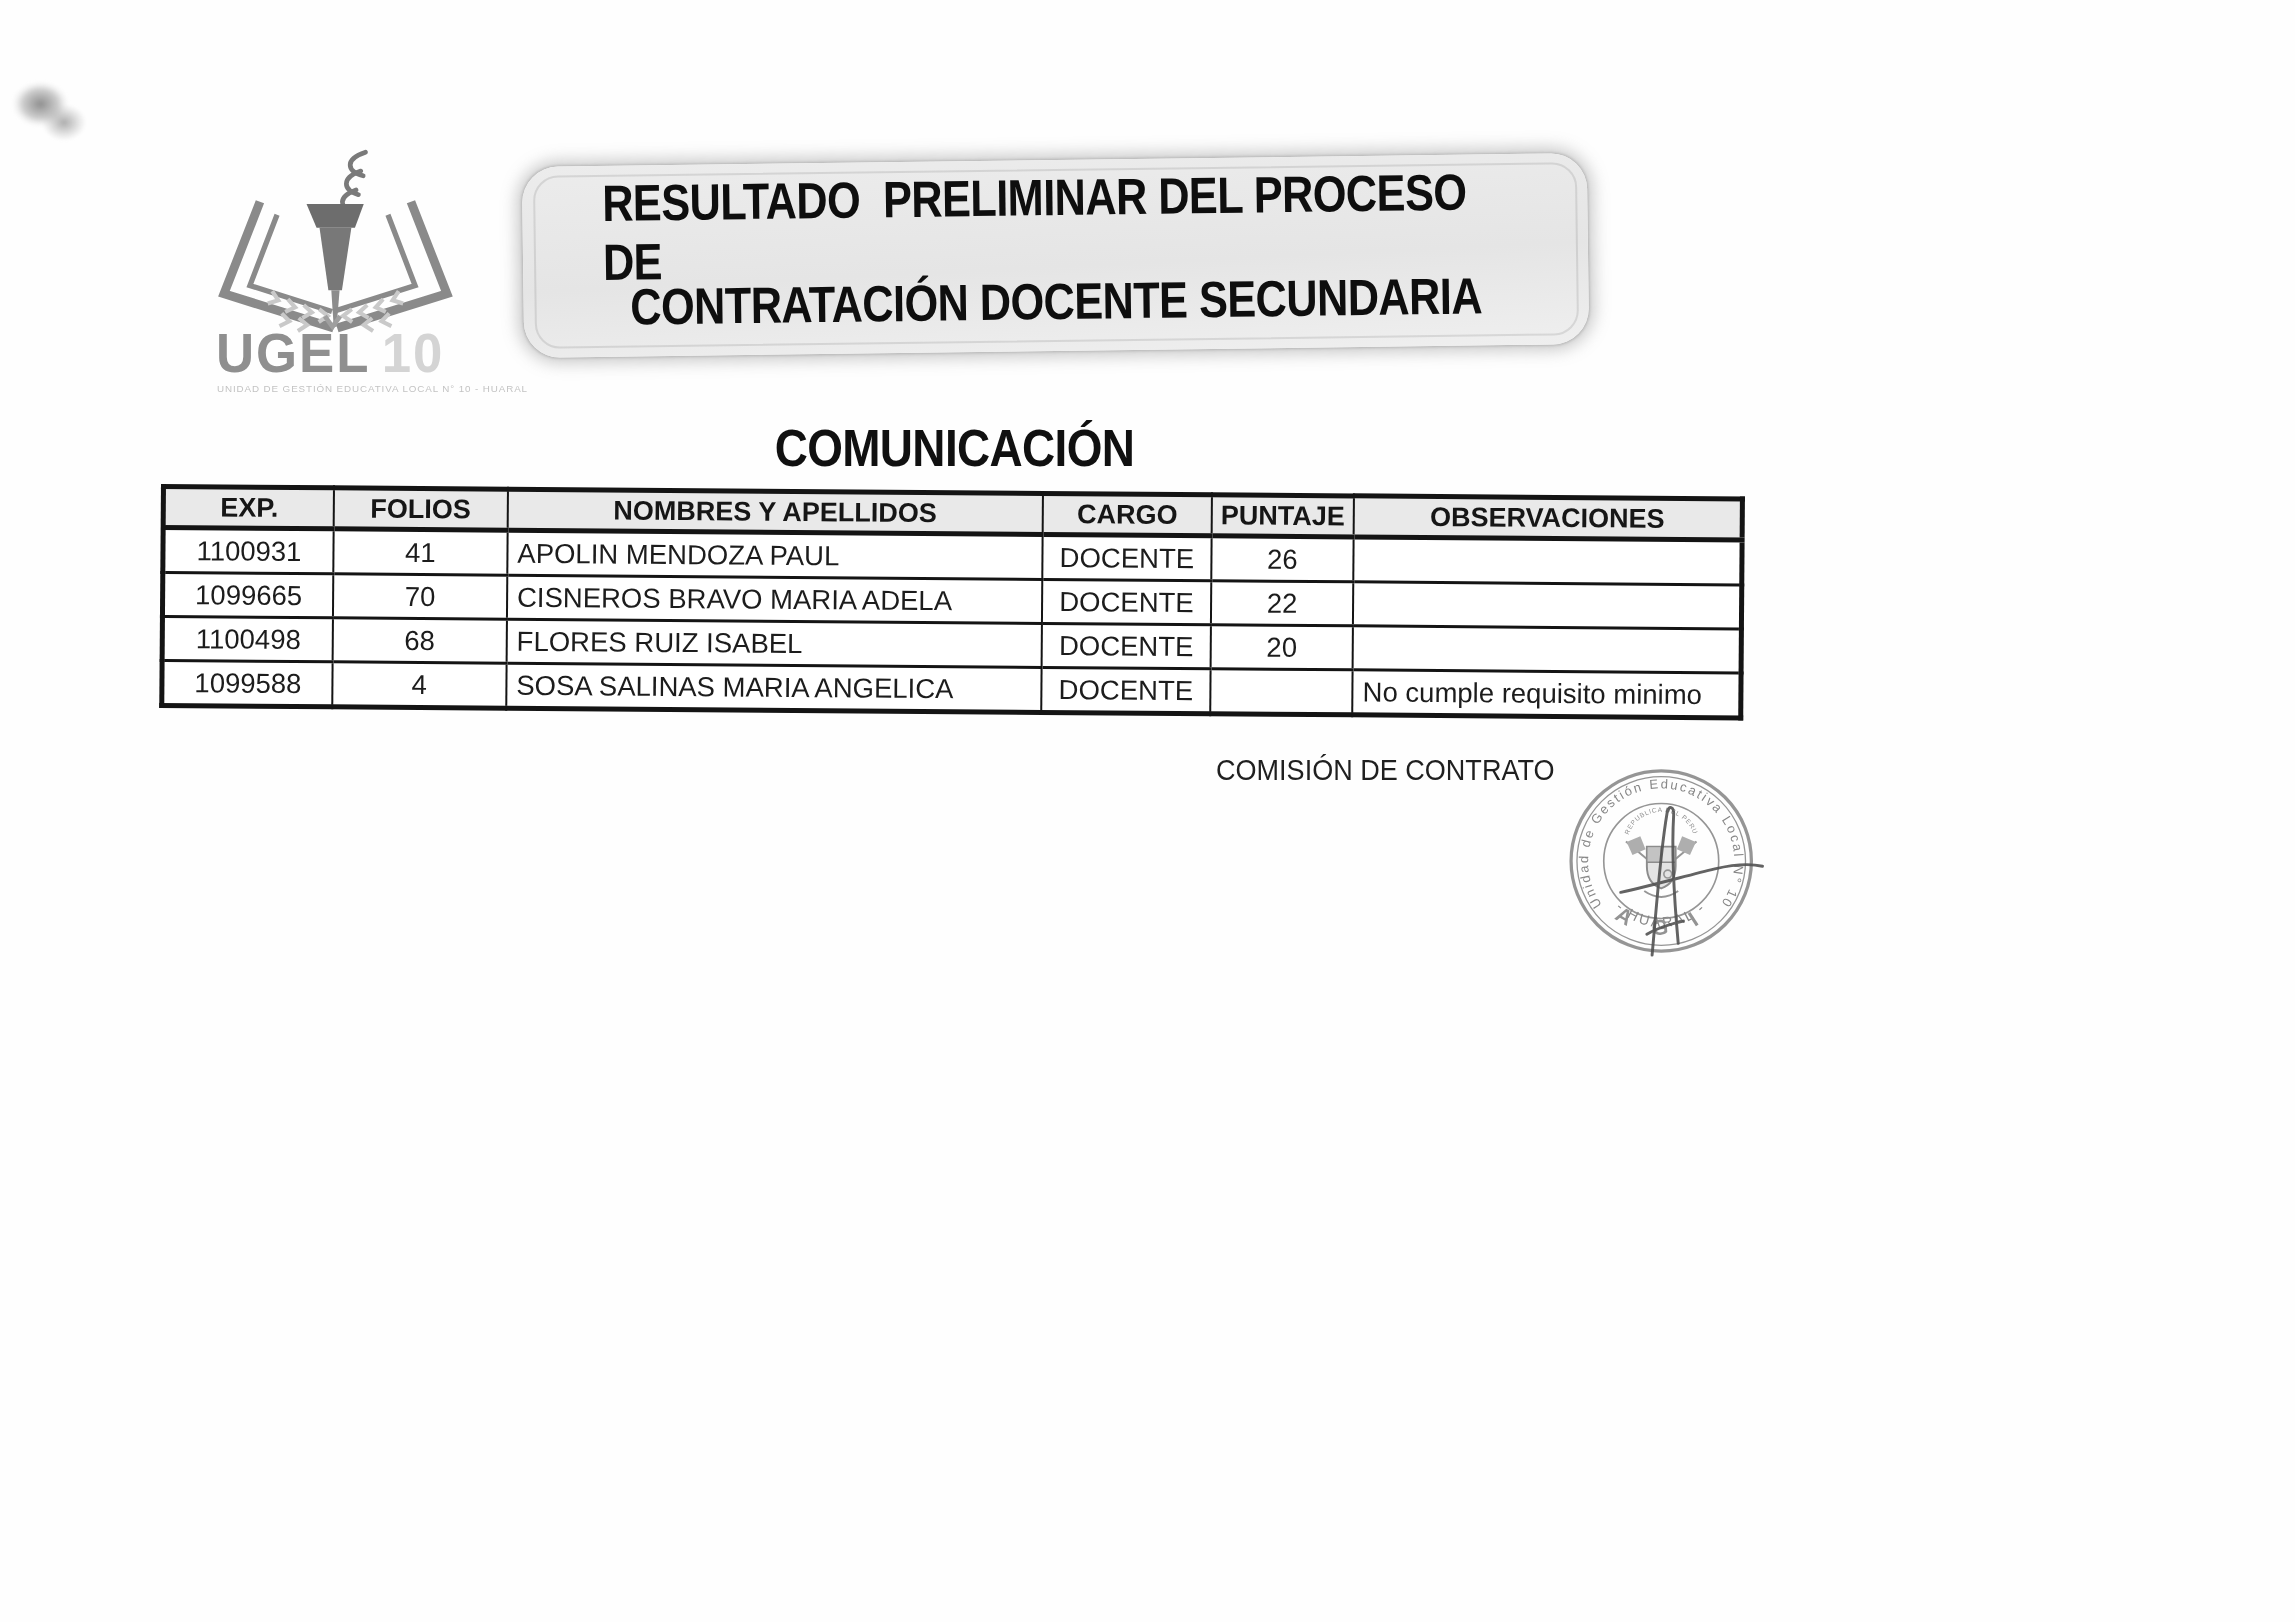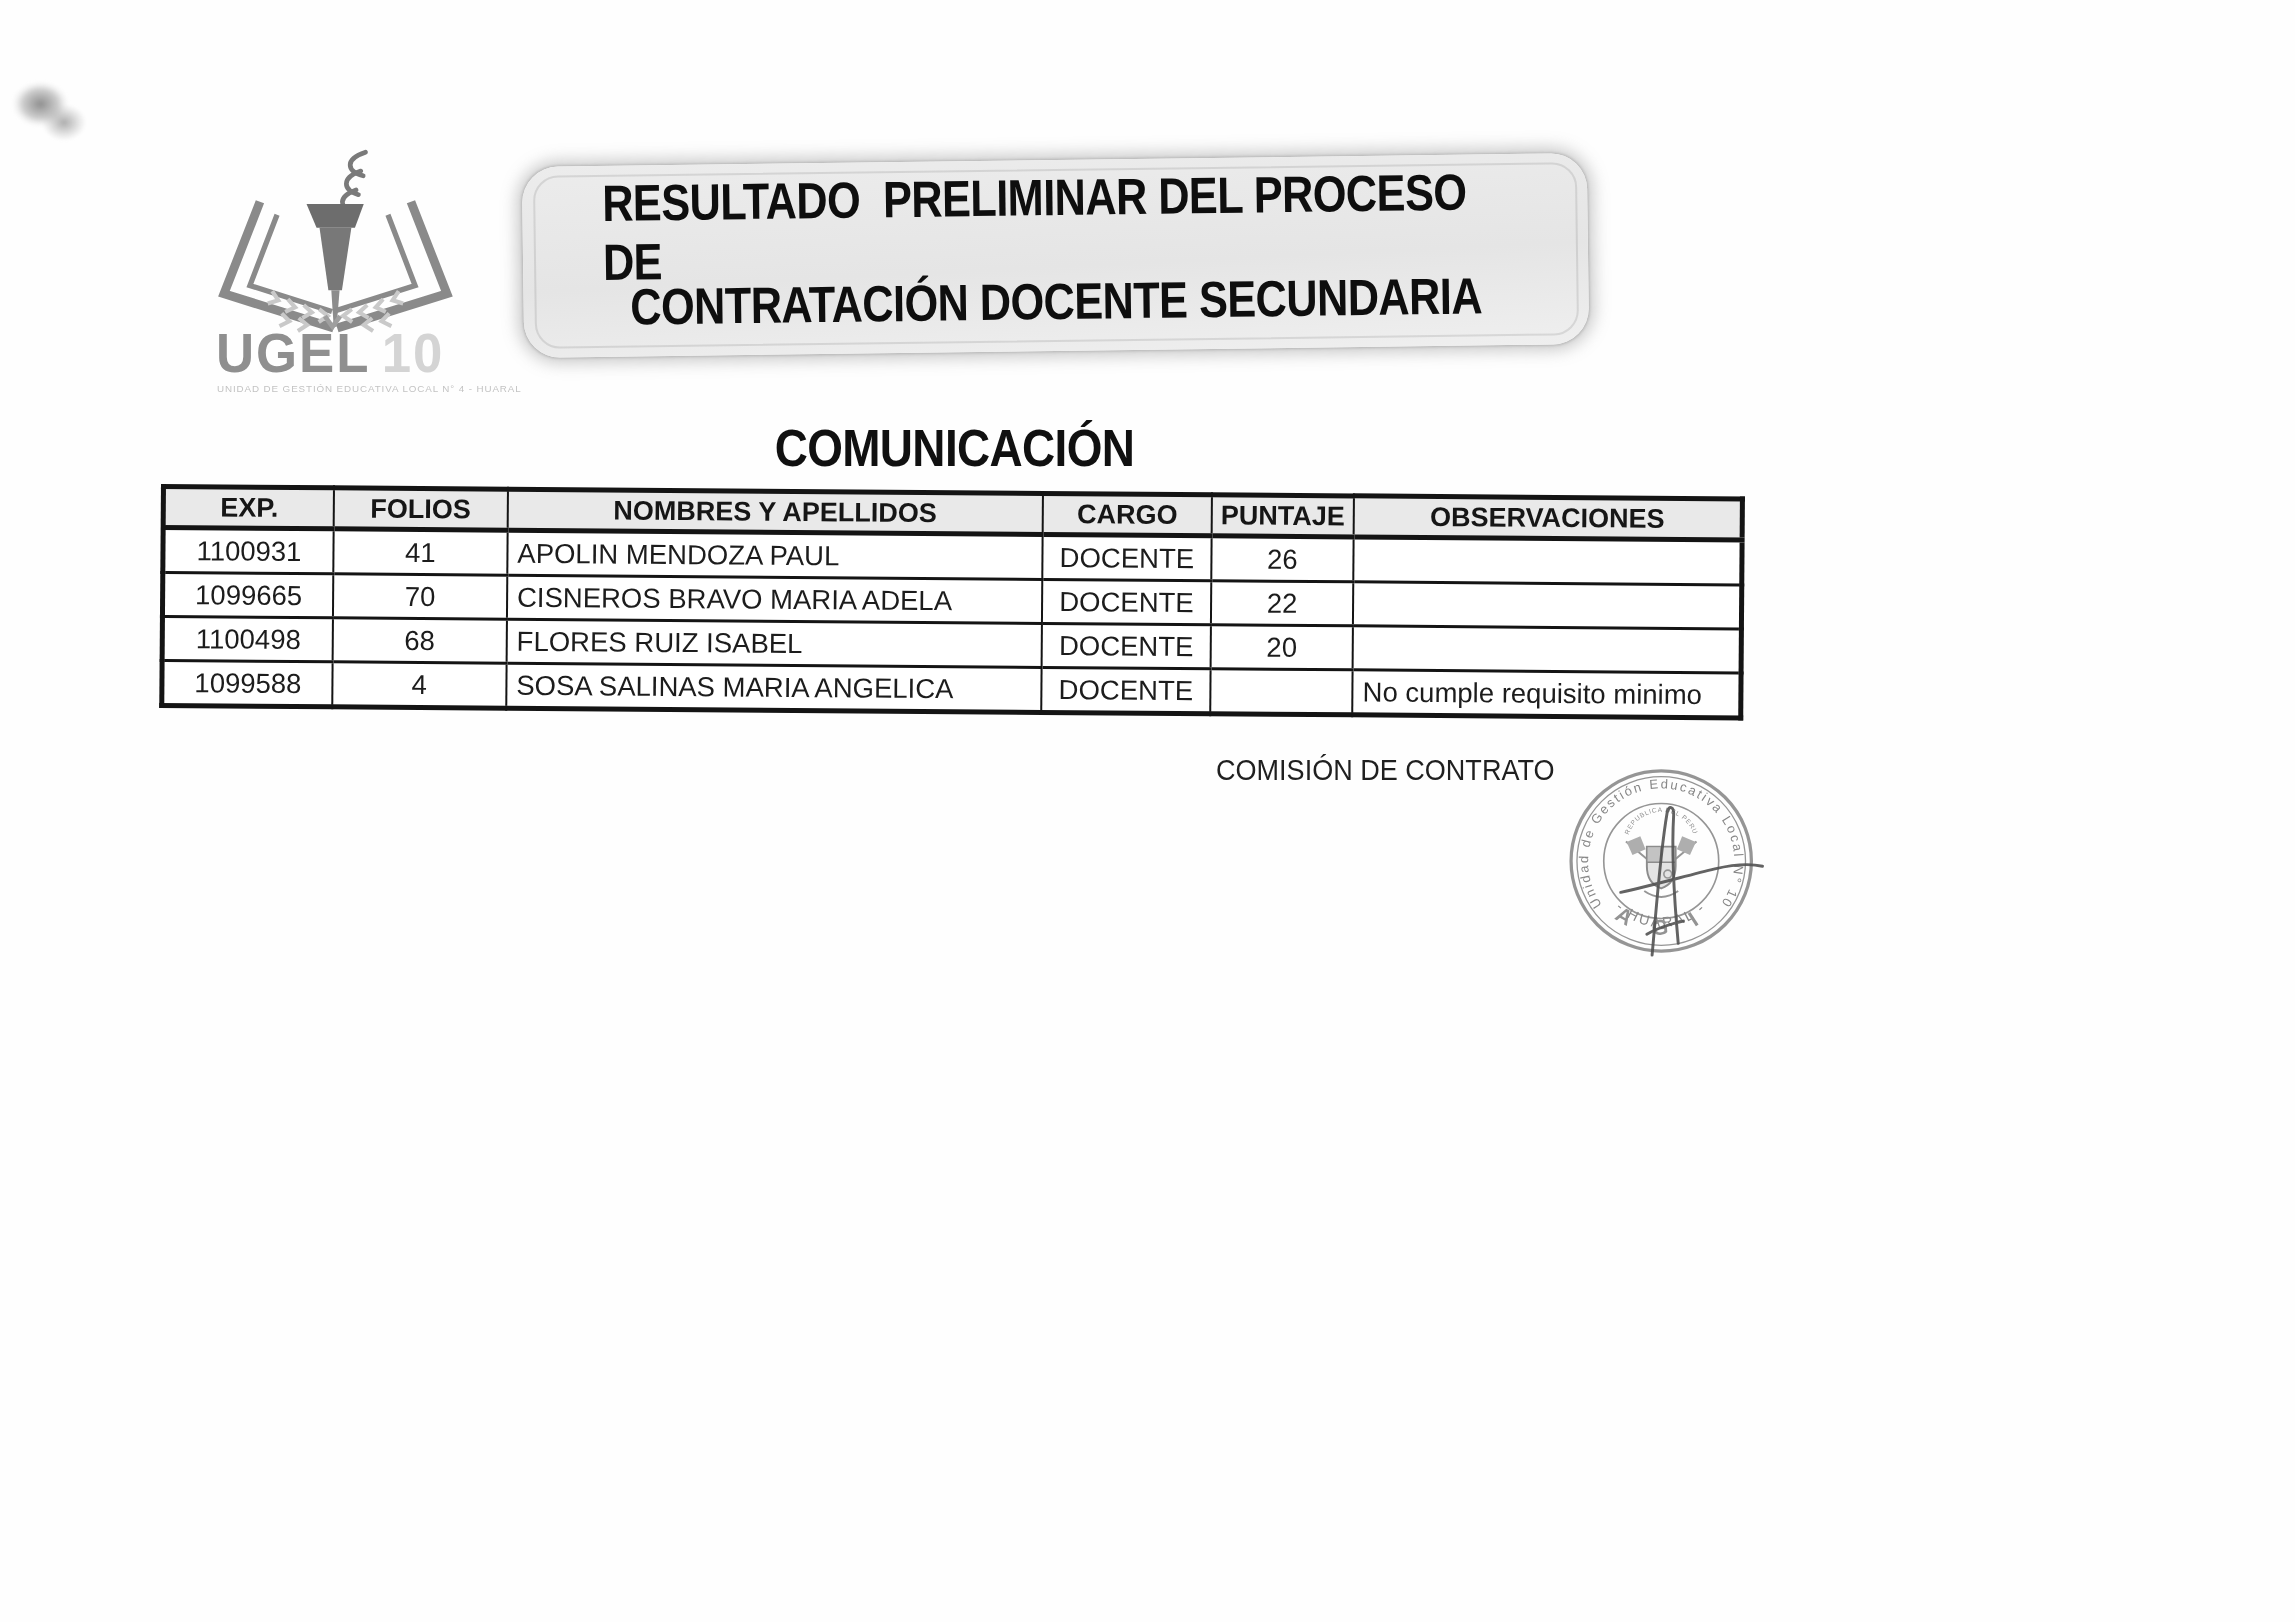--- a/index.html
+++ b/index.html
@@ -111,21 +111,21 @@
         <use href="#leaf" transform="translate(239,289) rotate(-2) scale(-1,1)"></use>
         <use href="#leaf" transform="translate(304,296) rotate(-10) scale(-1,1)"></use>
         <use href="#leaf" transform="translate(274,304) rotate(-4) scale(-1,1)"></use>
         <path d="M 193,290 L 206,308 L 219,290" fill="none" stroke="#9f9f9f" stroke-width="8"></path>
       </g>
     </svg>
   </div>
   <div class="logo-word">
     <span class="dark">UGEL</span><span class="light">10</span>
   </div>
-  <div class="logo-tagline">UNIDAD DE GESTIÓN EDUCATIVA LOCAL N° 4 - HUARAL</div>
+  <div class="logo-tagline">UNIDAD DE GESTIÓN EDUCATIVA LOCAL N° 10 - HUARAL</div>
 
   <div class="title-box">
     <div class="title-text">
       <div class="title-line">RESULTADO  PRELIMINAR DEL PROCESO DE</div>
       <div class="title-line">CONTRATACIÓN DOCENTE SECUNDARIA</div>
     </div>
   </div>
 
   <div class="section-heading">COMUNICACIÓN</div>
 

